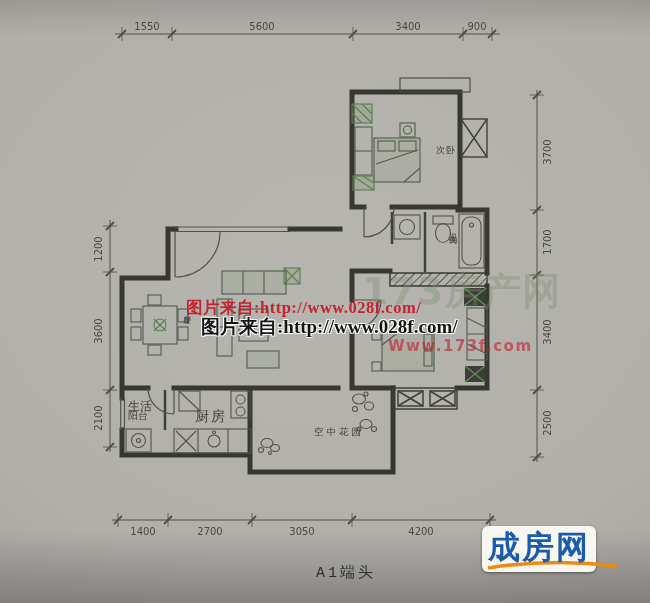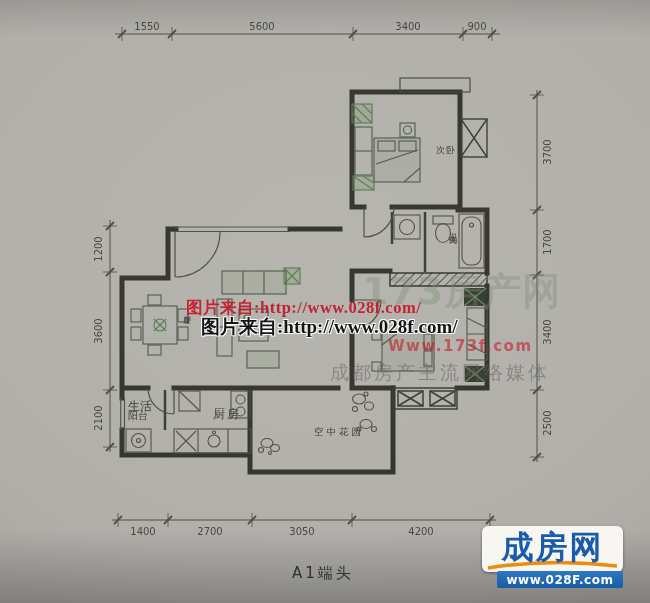--- a/index.html
+++ b/index.html
@@ -21,21 +21,21 @@
             color:rgba(123,140,112,0.36); letter-spacing:1px; }
   .wm-red1 { left:186px; top:297px; font-size:16.5px; font-weight:bold;
              font-family:"Liberation Serif", serif; color:#c32331; letter-spacing:.5px; }
   .wm-black { left:201px; top:314px; font-size:19px; font-weight:bold;
               font-family:"Liberation Serif", serif; color:#141414;
               text-shadow:-1px -1px 0 rgba(255,255,255,.9), 1px -1px 0 rgba(255,255,255,.9),
                           -1px 1px 0 rgba(255,255,255,.9), 1px 1px 0 rgba(255,255,255,.9); }
   .wm-red2 { left:388px; top:337px; font-size:15px; font-weight:bold;
              color:rgba(195,30,42,0.62); letter-spacing:1.5px; }
   .wm-gray { left:330px; top:360px; font-size:19px; color:rgba(100,100,95,0.55); letter-spacing:3px; }
-  .logo-box { position:absolute; left:482px; top:526px; width:141px; height:46px;
+  .logo-box { position:absolute; left:482px; top:526px; width:114px; height:46px;
               background:#f7f6f1; border-radius:6px; box-shadow:0 1px 3px rgba(0,0,0,.45);
               display:flex; align-items:center; justify-content:center; }
   .logo-name { font-size:32px; font-weight:bold; color:#1a5cac; letter-spacing:2px;
                position:relative; z-index:2; line-height:1; margin-top:-4px; }
   .logo-swoosh { position:absolute; left:4px; top:32px; z-index:1; }
   .logo-bar { position:absolute; left:497px; top:571px; width:126px; height:17px;
               background:linear-gradient(#2d77c2,#1a5ca6); color:#fff; font-size:12px;
               font-weight:bold; letter-spacing:.5px; display:flex; align-items:center;
               justify-content:center; border-radius:2px; }
 </style>
@@ -223,34 +223,32 @@
       <text x="548" y="155" transform="rotate(-90 548 152)">3700</text>
       <text x="548" y="245" transform="rotate(-90 548 242)">1700</text>
       <text x="548" y="335" transform="rotate(-90 548 332)">3400</text>
       <text x="548" y="426" transform="rotate(-90 548 423)">2500</text>
     </g>
   </svg>
 
   <div class="lbl soft" style="left:421px; top:145px; font-size:9px; letter-spacing:1px;margin-left:15px;">次卧</div>
   <div class="lbl soft vtext" style="left:448px; top:227px; font-size:8px;">卫生间</div>
   <div class="lbl soft vtext" style="left:182px; top:309px; font-size:8px;">餐厅</div>
-  <div class="lbl soft" style="left:213px; top:408px; font-size:12px; letter-spacing:2px;">厨房</div>
+  <div class="lbl soft" style="left:195px; top:408px; font-size:14px; letter-spacing:2px;">厨房</div>
   <div class="lbl soft" style="left:128px; top:400px; font-size:12px;">生活</div>
   <div class="lbl soft" style="left:128px; top:410px; font-size:10px;">阳台</div>
   <div class="lbl soft" style="left:296px; top:427px; font-size:9.5px; letter-spacing:3px;margin-left:18px;">空中花园</div>
 
-  <div class="lbl soft title" style="left:292px; top:565px;">A1端头</div>
+  <div class="lbl soft title" style="left:316px; top:565px;font-family:Liberation Mono, monospace;">A1端头</div>
 
   <div class="wm wm-big">173房产网</div>
   <div class="wm wm-red1">图片来自:http://www.028f.com/</div>
   <div class="wm wm-black">图片来自:http://www.028f.com/</div>
   <div class="wm wm-red2">Www.173f.com</div>
-  <div class="wm wm-gray">成都房产主流网络媒体</div>
 
   <div class="logo-box">
     <svg class="logo-swoosh" width="133" height="12" viewBox="0 0 133 12">
       <path d="M2,10 Q66,0 131,8" stroke="#ec8b12" stroke-width="3.5" fill="none"></path>
     </svg>
     <div class="logo-name">成房网</div>
   </div>
-  <div class="logo-bar">www.028F.com</div>
 
 </div>
 
 </body></html>

